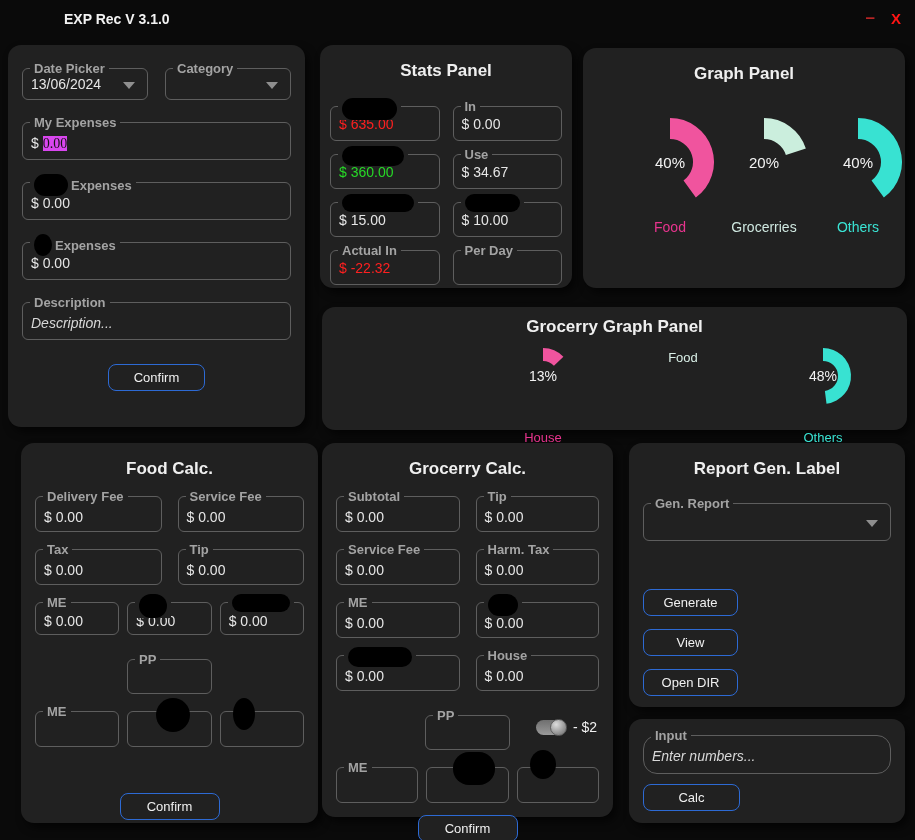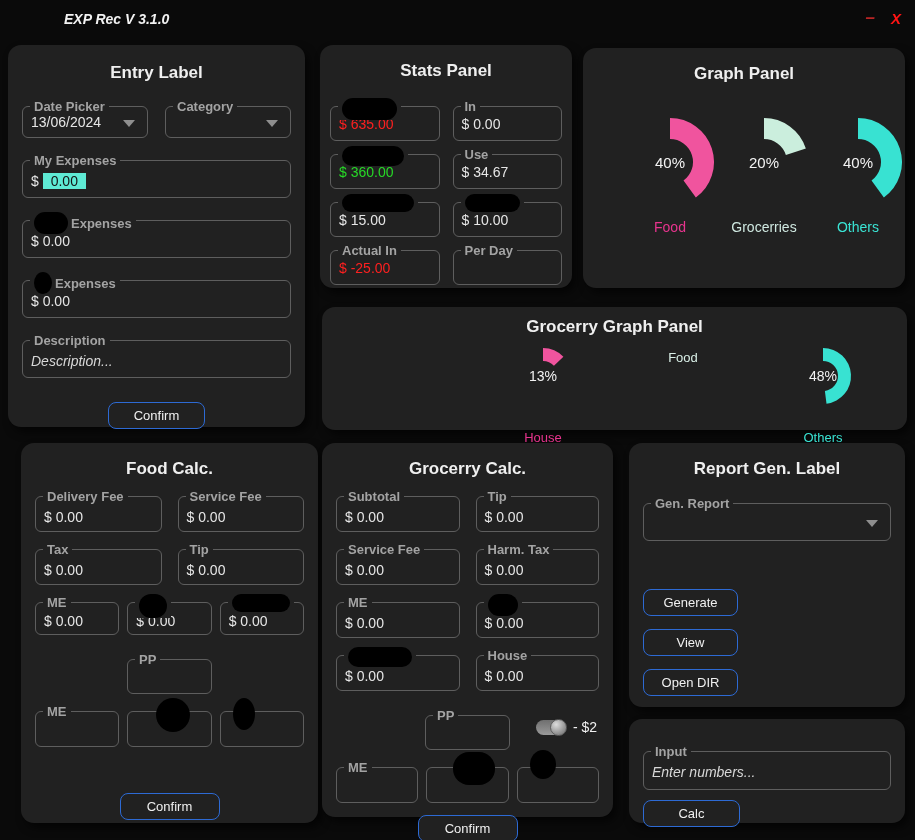--- a/index.html
+++ b/index.html
@@ -1,20 +1,20 @@
 <!DOCTYPE html>
 <html><head>
 <meta charset="utf-8">
 <style>
   html,body{margin:0;padding:0;background:#000;}
   body{font-family:"Liberation Sans", sans-serif;}
   #app{position:relative;width:915px;height:840px;background:#0a0a0a;overflow:hidden;}
 
   
-  #titlebar{position:absolute;left:0;top:0;width:100%;height:38px;background:#0a0a0a;font-style:italic;}
+  #titlebar{position:absolute;left:0;top:0;width:100%;height:38px;background:#0a0a0a;}
   #titlebar .title{position:absolute;left:64px;top:11px;font-size:14px;font-weight:bold;color:#f2f2f2;}
   #titlebar .minbtn{position:absolute;right:40px;top:8px;font-size:17px;font-weight:bold;color:#b92525;cursor:default;}
   #titlebar .closebtn{position:absolute;right:14px;top:10px;font-size:15px;font-weight:bold;color:#ff1414;cursor:default;}
 
   
   .panel{position:absolute;background:#212121;border-radius:13px;box-shadow:4px 5px 8px rgba(0,0,0,.6);}
   .panel h2{margin:0;text-align:center;font-size:17px;font-weight:bold;color:#efefef;}
   #entry-panel{left:8px;top:45px;width:297px;height:382px;}
   #stats-panel{left:320px;top:45px;width:252px;height:243px;}
   #graph-panel{left:583px;top:48px;width:322px;height:240px;}
@@ -25,21 +25,21 @@
   #input-panel{left:629px;top:719px;width:276px;height:104px;}
   #entry-panel h2{padding-top:18px;}
   #stats-panel h2,#graph-panel h2,#food-calc-panel h2,#grocery-calc-panel h2,#report-panel h2{padding-top:16px;}
   #grocery-graph-panel h2{padding-top:10px;}
 
   
   .gbox{position:relative;border:1px solid #5e5e5e;border-radius:6px;background:transparent;}
   .legend{position:absolute;top:-9px;left:7px;background:#212121;padding:0 4px;font-size:13px;font-weight:bold;color:#a3a3a3;display:flex;align-items:center;gap:3px;line-height:17px;white-space:nowrap;}
   .val{display:block;padding:12px 8px 0;font-size:14px;color:#e6e6e6;white-space:nowrap;overflow:hidden;}
   .italic{font-style:italic;color:#d8d8d8;}
-  .sel{background:#5eead4;color:#141414;padding:0 8px;}
+  .sel{background:#d946ef;color:#141414;padding:0 0;font-family:Liberation Serif, serif;}
 
   
   .arrow{position:absolute;right:12px;top:50%;margin-top:-2px;width:0;height:0;border-left:6px solid transparent;border-right:6px solid transparent;border-top:7px solid #8f8f8f;}
 
   
   .blob{display:inline-block;background:#000;}
   .blob-a{width:34px;height:22px;border-radius:11px;}
   .blob-b{width:18px;height:22px;border-radius:50%;}
   .blob-c{width:55px;height:22px;border-radius:11px;}
   .blob-d{width:62px;height:20px;border-radius:10px;}
@@ -105,36 +105,35 @@
   .toggle{position:relative;width:30px;height:15px;border-radius:8px;background:linear-gradient(180deg,#6f6f6f,#9a9a9a);display:inline-block;}
   .knob{position:absolute;right:-1px;top:-1px;width:17px;height:17px;border-radius:50%;background:radial-gradient(circle at 35% 30%,#dcdcdc,#858585 75%);border:1px solid #5c5c5c;box-sizing:border-box;}
   .toggle-label{color:#f0f0f0;font-size:14px;}
 
   
   #report-panel .genbox{margin:24px 14px 0;height:36px;}
   #report-panel .btn{width:95px;margin:13px 0 0 14px;}
   #report-panel .btn.first{margin-top:48px;}
 
   
-  #input-panel .inbox{margin:32px 14px 0;height:37px;}
+  #input-panel .inbox{margin:16px 14px 0;height:37px;border-radius:14px;}
   #input-panel .btn{width:97px;margin:10px 0 0 14px;}
 </style>
 </head>
 <body>
 
 <div id="app">
 
   <div id="titlebar">
     <span class="title">EXP Rec V 3.1.0</span>
     <span class="minbtn">–</span>
     <span class="closebtn">X</span>
   </div>
 
   <section class="panel" id="entry-panel">
-    <h2>Entry Label</h2>
     <div class="rowpair">
       <div class="gbox">
         <span class="legend">Date Picker</span>
         <span class="val">13/06/2024</span>
         <span class="arrow"></span>
       </div>
       <div class="gbox">
         <span class="legend">Category</span>
         <span class="val"></span>
         <span class="arrow"></span>
@@ -203,21 +202,21 @@
         <div class="gbox">
           <span class="legend">
             <span class="blob blob-f"></span>
           </span>
           <span class="val">$ 10.00</span>
         </div>
         <div class="gbox">
           <span class="legend">
             <span>Actual In</span>
           </span>
-          <span class="val" style="color: rgb(253, 32, 32);">$ -25.00</span>
+          <span class="val" style="color: rgb(253, 32, 32);">$ -22.32</span>
         </div>
         <div class="gbox">
           <span class="legend">
             <span>Per Day</span>
           </span>
           <span class="val"></span>
         </div>
       </div>
   </section>
 

